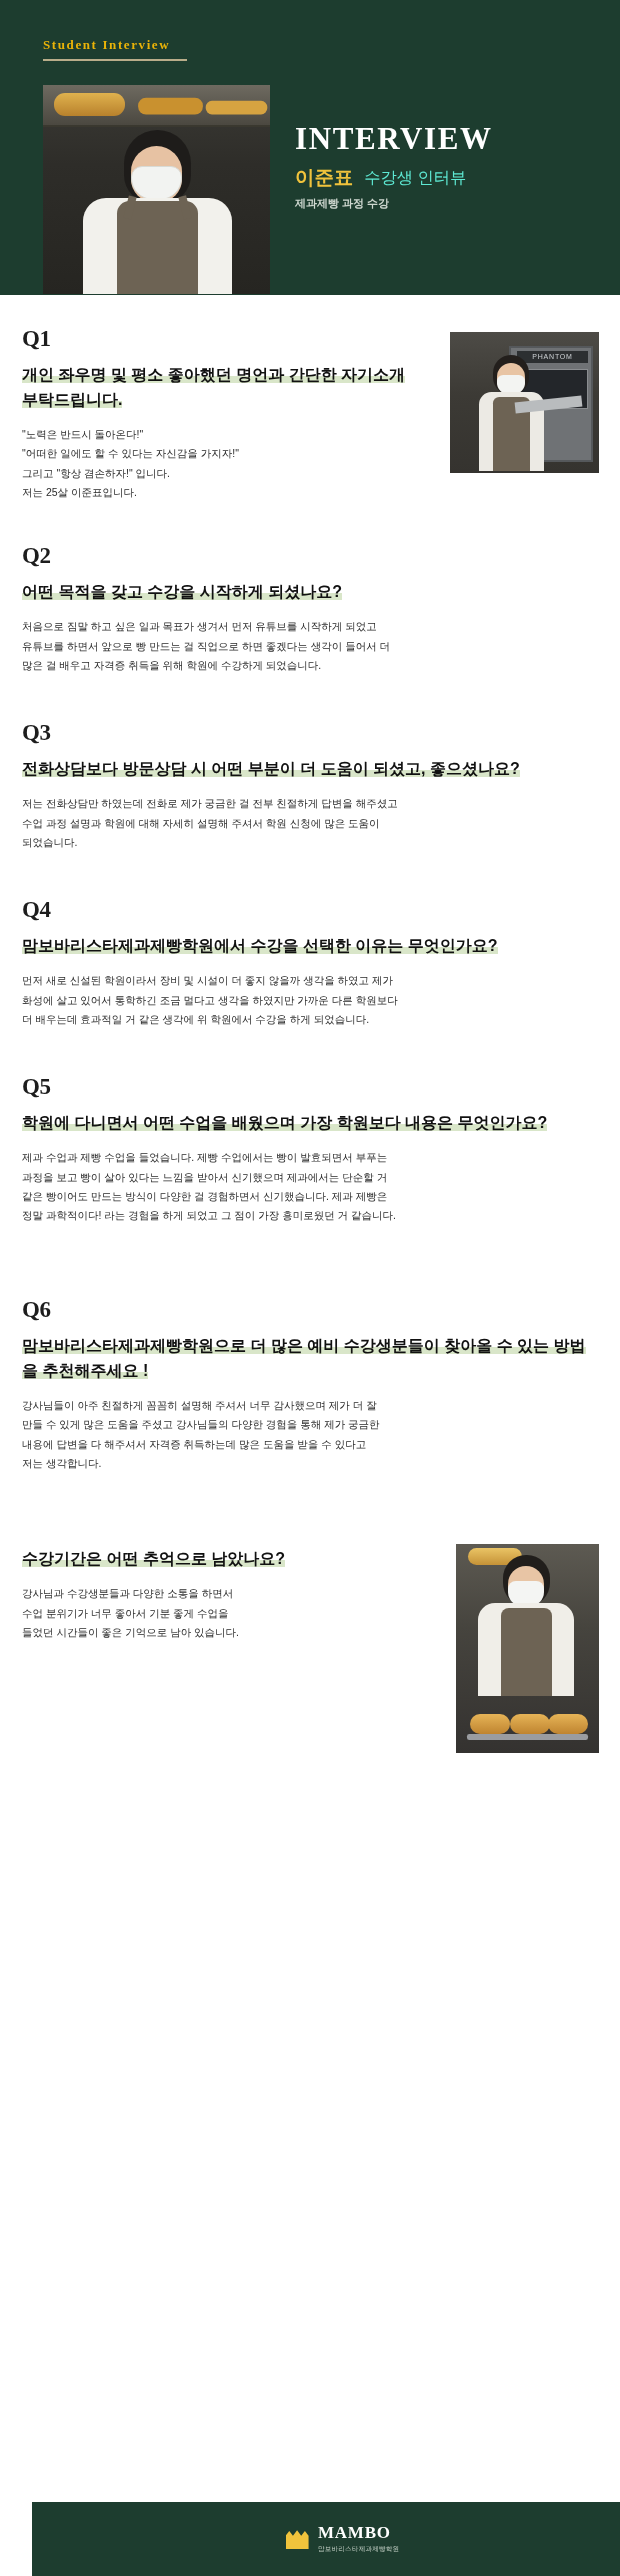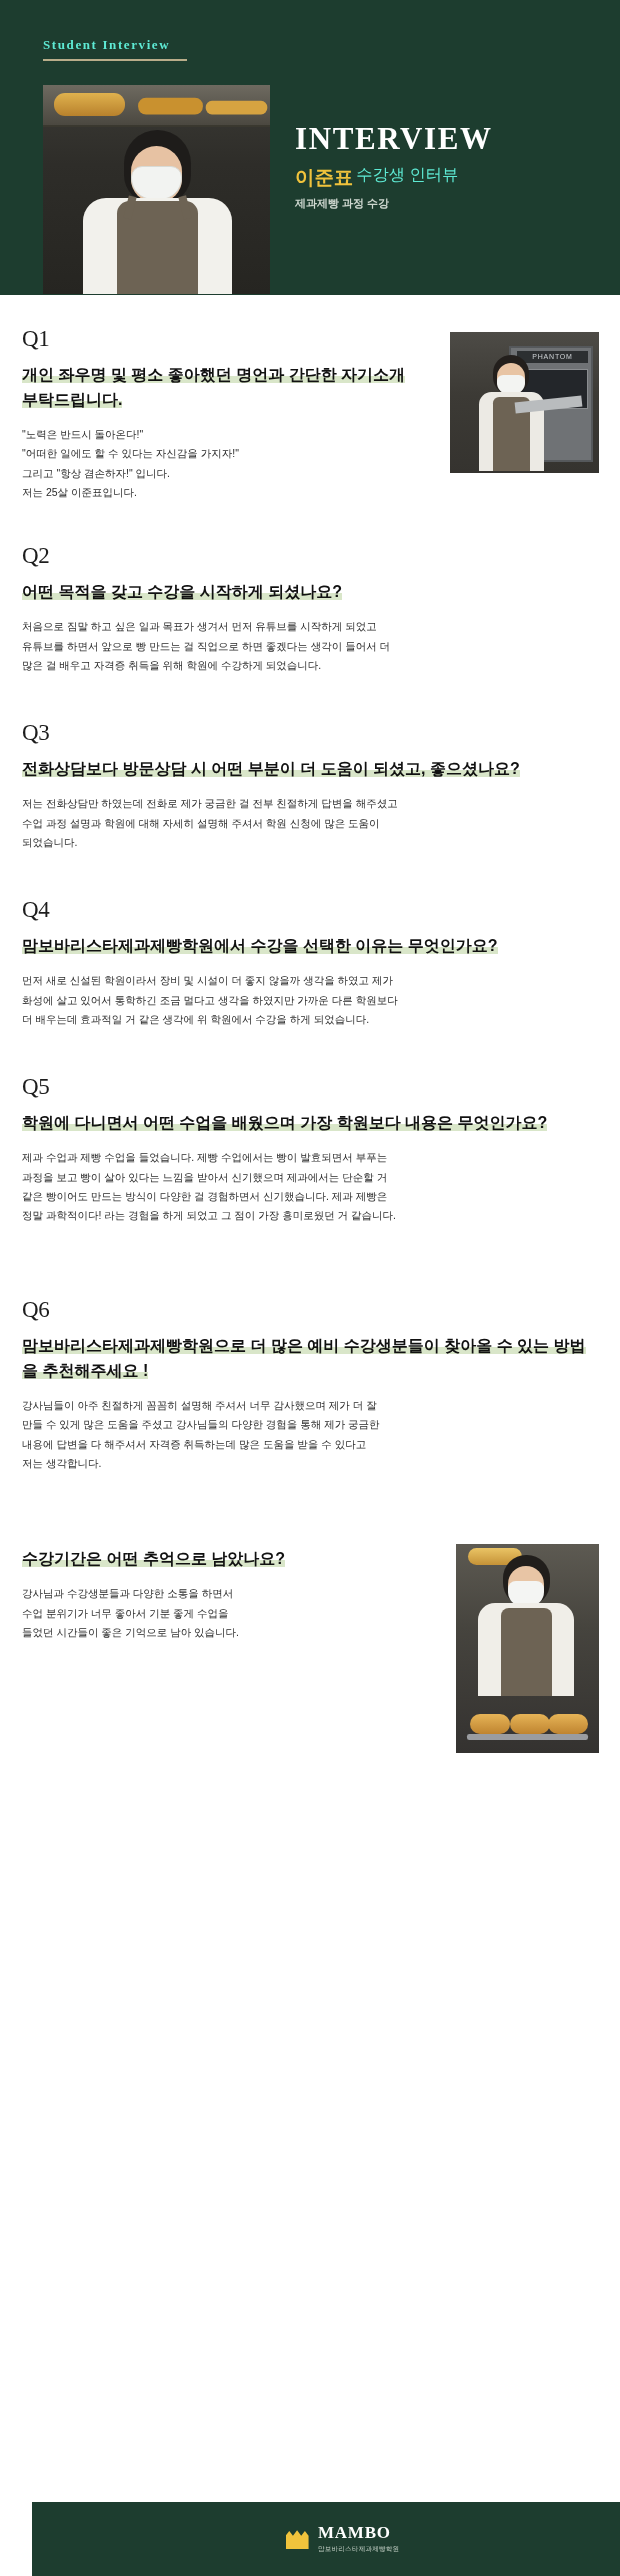--- a/index.html
+++ b/index.html
@@ -24,21 +24,21 @@
     height: 295px;
     background: #1d3d2f;
   }
   .header-tag {
     position: absolute;
     top: 37px;
     left: 43px;
     font-size: 13px;
     letter-spacing: 1.6px;
     font-weight: bold;
-    color: #5eead4;
+    color: #eab308;
     font-family: "Liberation Serif", serif;
   }
   .header-tag-underline {
     position: absolute;
     top: 59px;
     left: 43px;
     width: 144px;
     height: 1.6px;
     background: #b9ad8a;
   }
@@ -132,22 +132,22 @@
     font-size: 31px;
     font-weight: bold;
     letter-spacing: 1.6px;
     color: #ffffff;
   }
   .header-name-row {
     position: absolute;
     left: 295px;
     top: 164px;
     display: flex;
-    align-items: flex-start;
-    gap: 3px;
+    align-items: center;
+    gap: 11px;
   }
   .header-name {
     font-size: 19.4px;
     font-weight: bold;
     color: #f0c33c;
   }
   .header-name-sub {
     font-size: 16.3px;
     font-weight: normal;
     color: #5eead4;
@@ -159,21 +159,21 @@
     font-size: 11px;
     color: #cfd8d0;
     font-weight: bold;
   }
 
   
   .qblock { position: absolute; left: 0; width: 621px; }
   .q-label {
     font-family: "Liberation Serif", serif;
     font-size: 23px;
-    font-weight: normal;
+    font-weight: bold;
     color: #1d1d1d;
     letter-spacing: -0.4px;
   }
   .q-text {
     font-size: 16px;
     font-weight: bold;
     line-height: 1.55;
     color: #111;
     background: linear-gradient(to top, #d9e6c9 42%, transparent 42%);
     display: inline;

